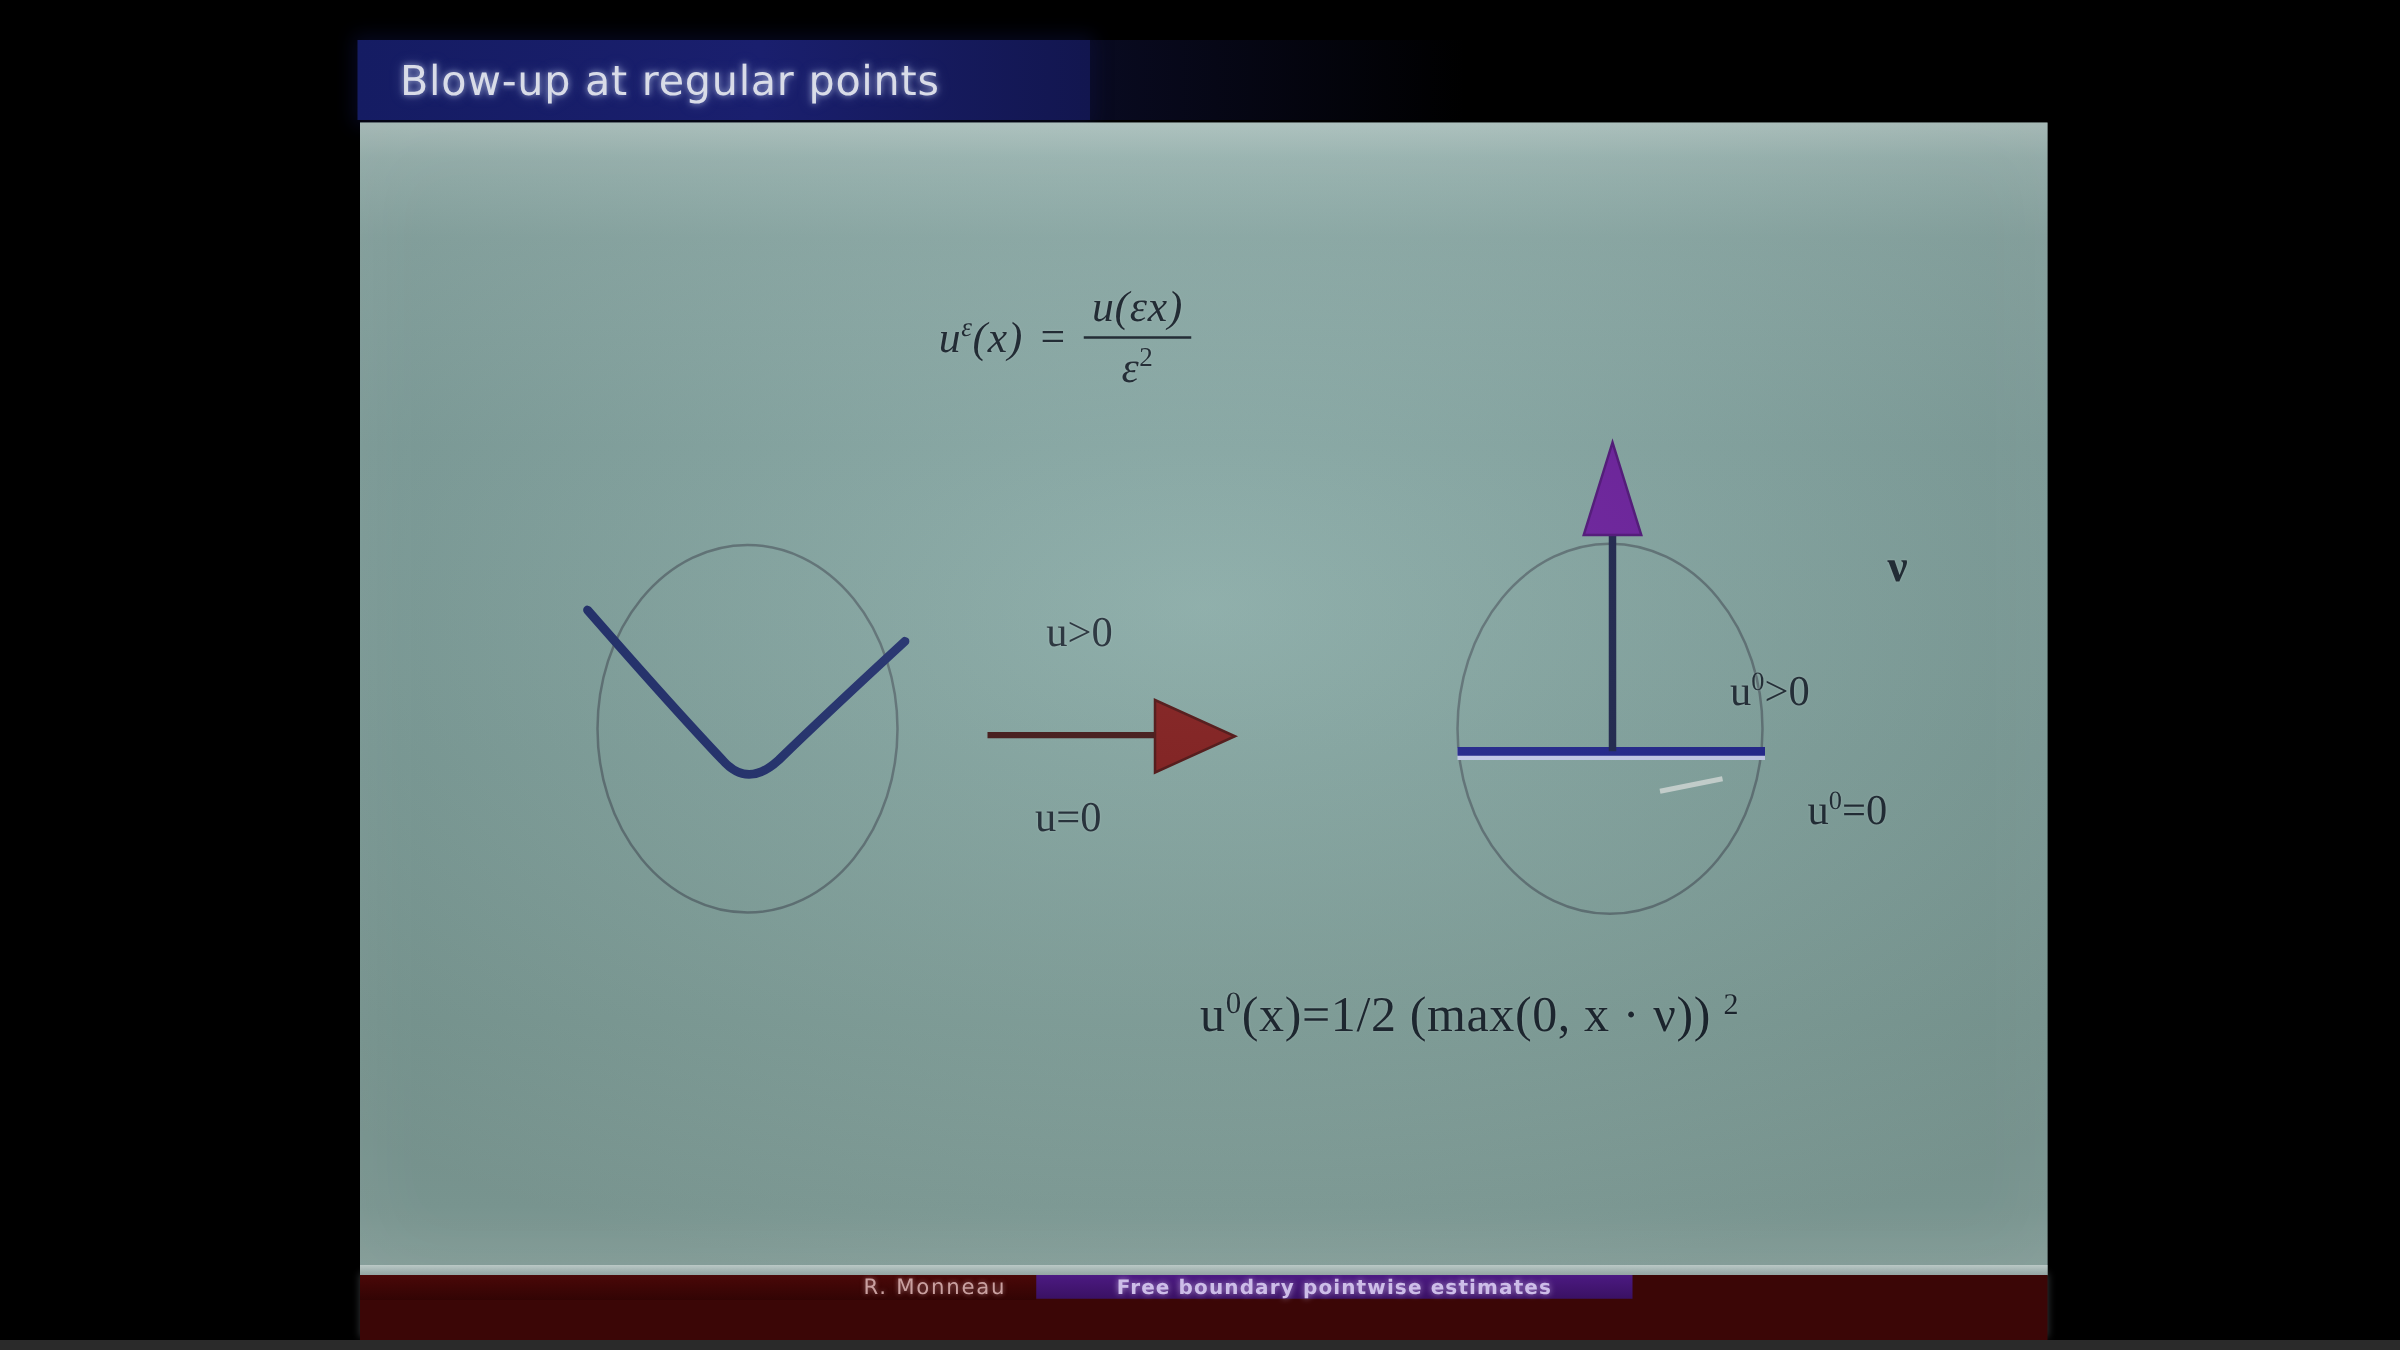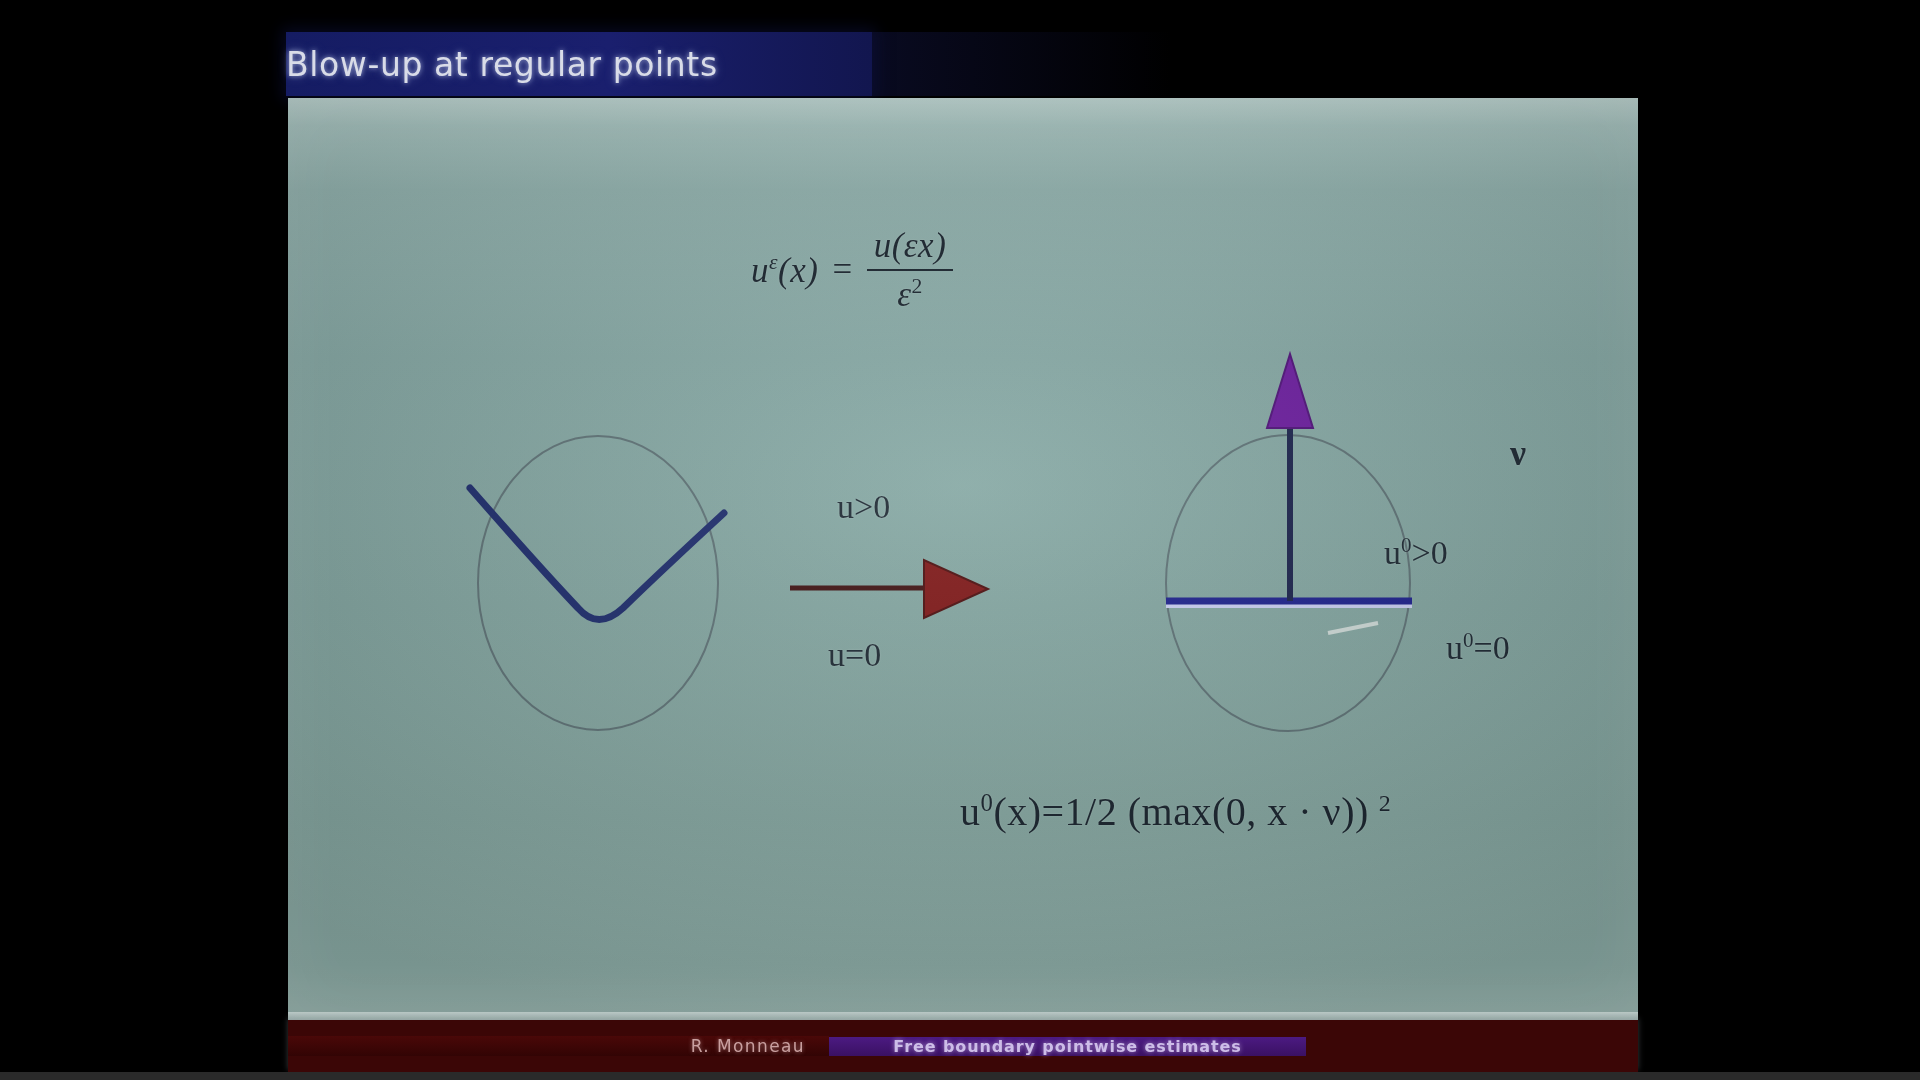--- a/index.html
+++ b/index.html
@@ -29,20 +29,21 @@
     display: flex;
     align-items: center;
     box-shadow: 0 0 14px 4px rgba(12,16,60,0.55);
   }
   #title-text {
     color: #d9dce8;
     font-family: "DejaVu Sans", sans-serif;
     font-size: 33px;
     font-weight: 400;
     letter-spacing: 0.6px;
+    padding-left: 34px;
     text-shadow: 0 0 5px rgba(190,200,235,0.75), 0 0 11px rgba(140,155,210,0.45);
     white-space: nowrap;
   }
   
   #banner-glow {
     position: absolute;
     left: 872px;
     top: 32px;
     width: 300px;
     height: 64px;
@@ -159,21 +160,21 @@
   }
 
   
   #footer {
     position: absolute;
     left: 288px;
     top: 1020px;
     width: 1350px;
     height: 52px;
     display: flex;
-    align-items: center;
+    align-items: flex-start;
     background: #3b0606;
     box-shadow: 0 -2px 6px rgba(160,170,175,0.35);
   }
   #footer-author {
     flex: 0 0 517px;
     background: linear-gradient(180deg, #4a0808, #320404);
     display: flex;
     align-items: center;
     justify-content: flex-end;
     padding-right: 24px;

